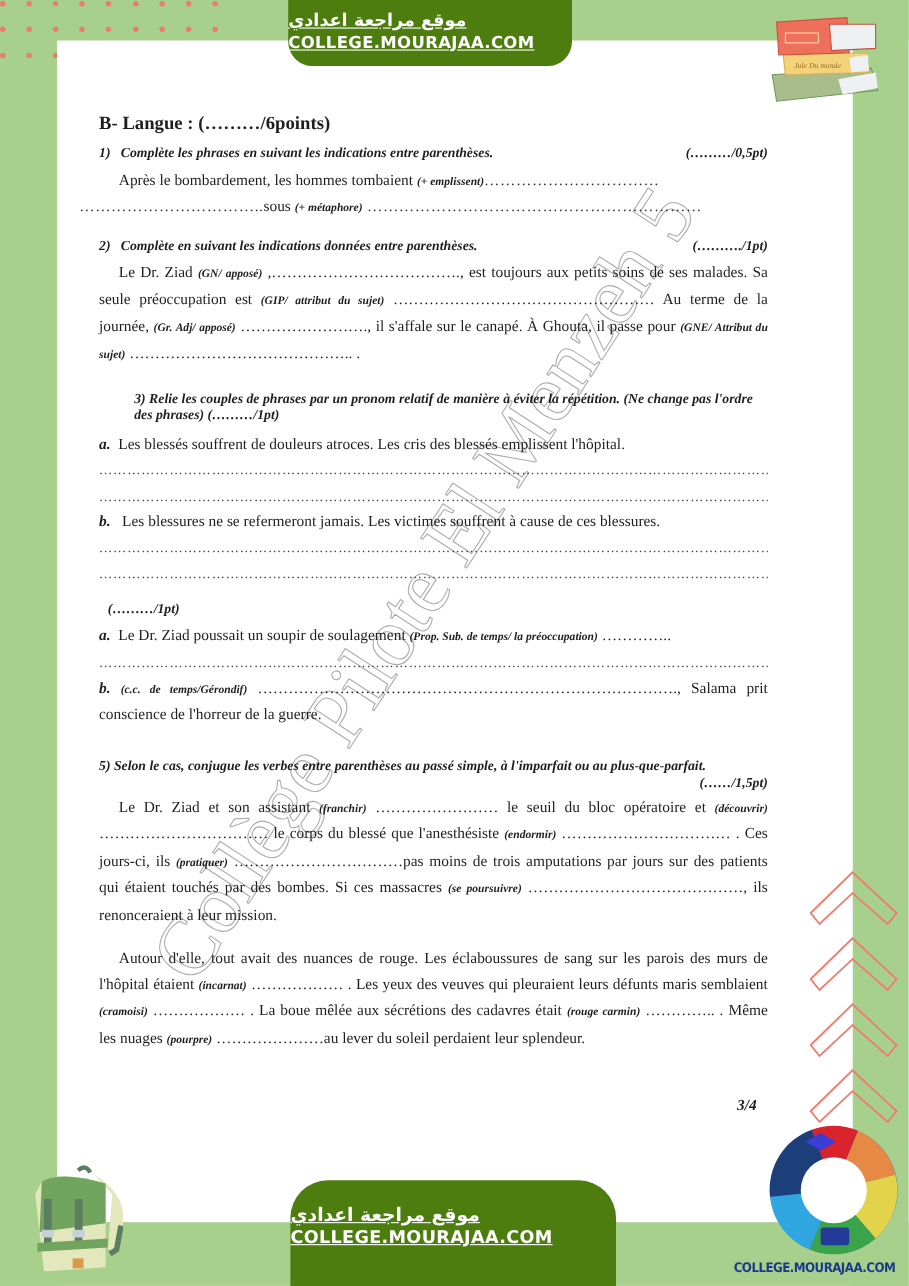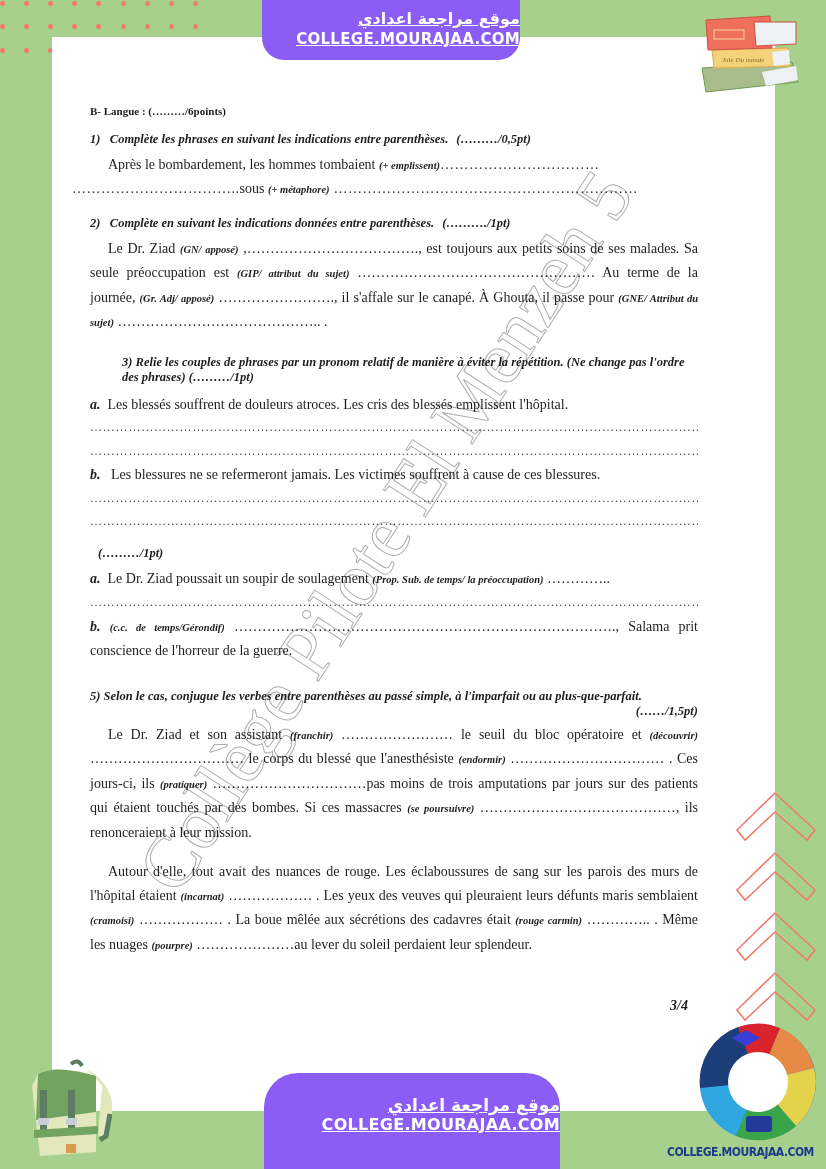--- a/index.html
+++ b/index.html
@@ -1,27 +1,27 @@
 <!DOCTYPE html>
 <html><head>
 <meta charset="utf-8">
 <style>
   html, body { margin:0; padding:0; }
   body { width:826px; height:1169px; position:relative; overflow:hidden; background:#ffffff;
          font-family:"Liberation Serif","DejaVu Serif",serif; color:#1e1e1e; }
   .green { background:#a8d08d; position:absolute; }
   .dot { position:absolute; width:5px; height:5px; border-radius:50%; background:#ee7b6b; }
-  .tab { position:absolute; background:#8b5cf6; color:#fff; text-align:right;
+  .tab { position:absolute; background:#4d7c0f; color:#fff; text-align:left;
          font-family:"DejaVu Sans","Liberation Sans",sans-serif; }
   .tab .ar { font-size:16px; font-weight:bold; text-decoration:underline; line-height:20px; }
   .tab .url { font-size:15px; font-weight:bold; text-decoration:underline; letter-spacing:0.3px; line-height:20px; }
   .page { position:absolute; left:52px; top:37px; width:723px; height:1074px; background:#fff; }
   .content { position:absolute; left:90px; top:100px; width:608px; font-size:14px; line-height:23.5px; }
-  .sec-title { font-weight:bold; font-size:11px; font-family:"Liberation Serif",serif; }
-  .q { font-weight:bold; font-style:italic; font-size:12.5px; line-height:15px; display:flex; justify-content:flex-start; }
+  .sec-title { font-weight:bold; font-size:17px; font-family:"Liberation Serif",serif; }
+  .q { font-weight:bold; font-style:italic; font-size:12.5px; line-height:15px; display:flex; justify-content:space-between; }
   .q .pts { white-space:nowrap; margin-left:8px; }
   .para { text-align:justify; }
   .ind { text-indent:18px; }
   .hint { font-weight:bold; font-style:italic; font-size:10.5px; }
   .lbl { font-weight:bold; font-style:italic; }
   .dots { letter-spacing:0.5px; color:#333; }
   .line { white-space:nowrap; overflow:hidden; color:#444; font-size:12px; letter-spacing:0.8px; }
   .watermark { position:absolute; left:90px; top:480px; transform:rotate(-57deg); transform-origin:left top;
                font-size:76px; color:rgba(120,120,120,0.38); font-family:"Liberation Serif",serif; white-space:nowrap;
                pointer-events:none; -webkit-text-stroke:1px rgba(90,90,90,0.5); color:transparent; }

